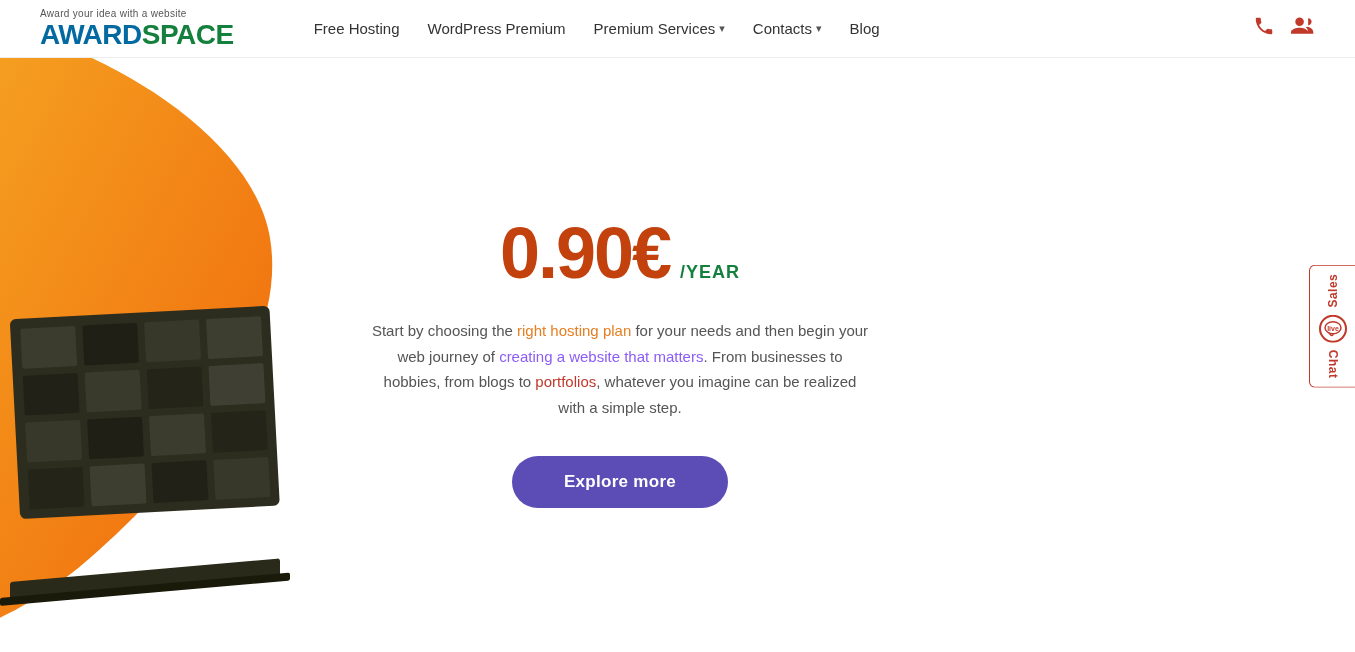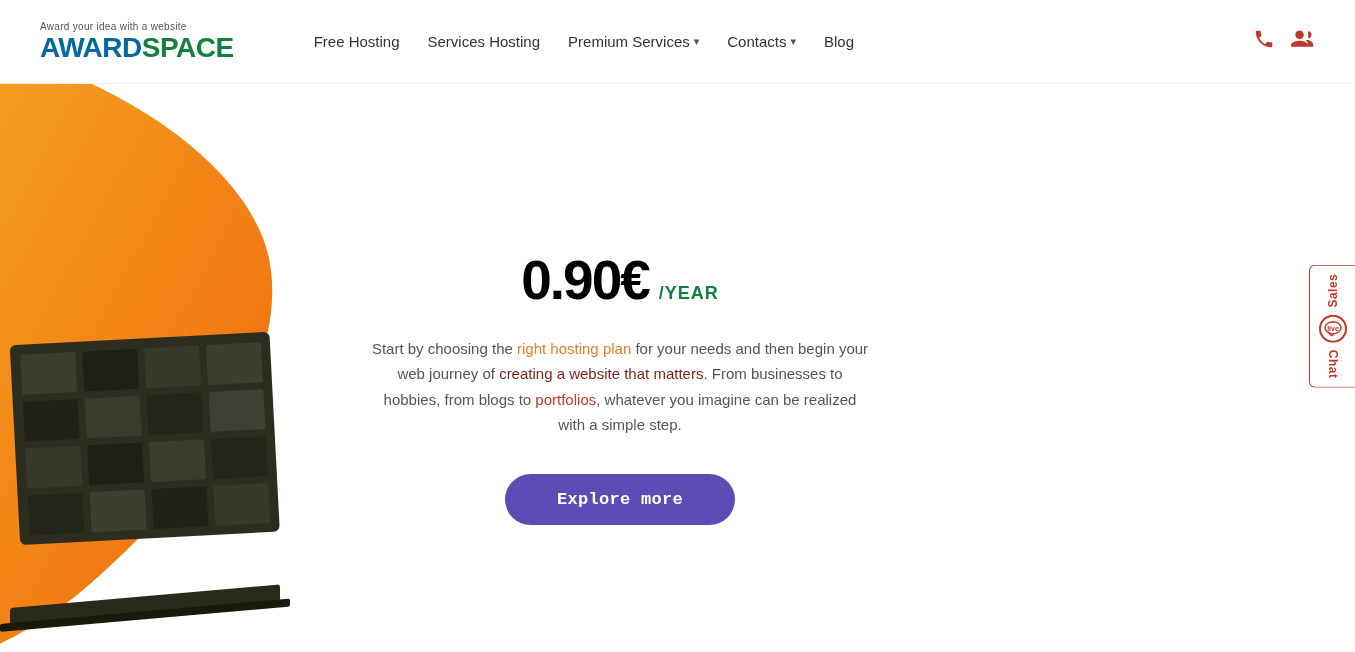--- a/index.html
+++ b/index.html
@@ -3,21 +3,21 @@
   <meta charset="utf-8">
   <style>
     * { margin: 0; padding: 0; box-sizing: border-box; }
     body { font-family: 'Segoe UI', Arial, sans-serif; background: #fff; overflow-x: hidden; width: 1355px; }
 
     
     header {
       display: flex;
       align-items: center;
       padding: 0 40px;
-      height: 84px;
+      height: 58px;
       border-bottom: 1px solid #eee;
       background: #fff;
       position: relative;
       z-index: 10;
     }
     .logo-area {
       display: flex;
       flex-direction: column;
       align-items: flex-start;
       margin-right: 80px;
@@ -117,23 +117,23 @@
     }
 
     .price-display {
       display: flex;
       align-items: baseline;
       justify-content: center;
       gap: 10px;
       margin-bottom: 24px;
     }
     .price-amount {
-      font-size: 55px;
+      font-size: 72px;
       font-weight: 900;
-      color: #000000;
+      color: #c2410c;
       letter-spacing: -2px;
     }
     .price-period {
       font-size: 18px;
       font-weight: 600;
       color: #15803d;
       letter-spacing: 1px;
     }
 
     .hero-title {
@@ -149,37 +149,36 @@
     .hero-description {
       font-size: 15px;
       line-height: 1.7;
       color: #555;
       margin-bottom: 36px;
       max-width: 500px;
       margin-left: auto;
       margin-right: auto;
     }
     .hero-description .highlight-orange { color: #e67e22; }
-    .hero-description .highlight-blue { color: #7f1d1d; }
+    .hero-description .highlight-blue { color: #8b5cf6; }
     .hero-description .highlight-red { color: #c0392b; }
 
     .explore-btn {
       display: inline-block;
       background: #5b4db5;
       color: #fff;
       font-size: 17px;
       font-weight: 600;
       padding: 16px 52px;
       border-radius: 32px;
       border: none;
       cursor: pointer;
       text-decoration: none;
       letter-spacing: 0.3px;
       transition: background 0.2s;
-      font-family: Liberation Mono, monospace;
     }
 
     
     .sales-chat {
       position: fixed;
       right: 0;
       top: 50%;
       transform: translateY(-50%);
       display: flex;
       flex-direction: column;
@@ -228,21 +227,21 @@
     <span class="logo-text">
       <span class="logo-award">AWARD</span><span class="logo-space">SPACE</span>
     </span>
   </a>
 
   <nav>
     <a class="nav-link" href="#">
       <span>Free Hosting</span>
     </a>
     <a class="nav-link" href="#">
-      <span>Services Hosting</span>
+      <span>WordPress Premium</span>
     </a>
     <a class="nav-link" href="#">
       <span>Premium Services</span>
       <span class="nav-chevron">▾</span>
     </a>
     <a class="nav-link" href="#">
       <span>Contacts</span>
       <span class="nav-chevron">▾</span>
     </a>
     <a class="nav-link" href="#">

